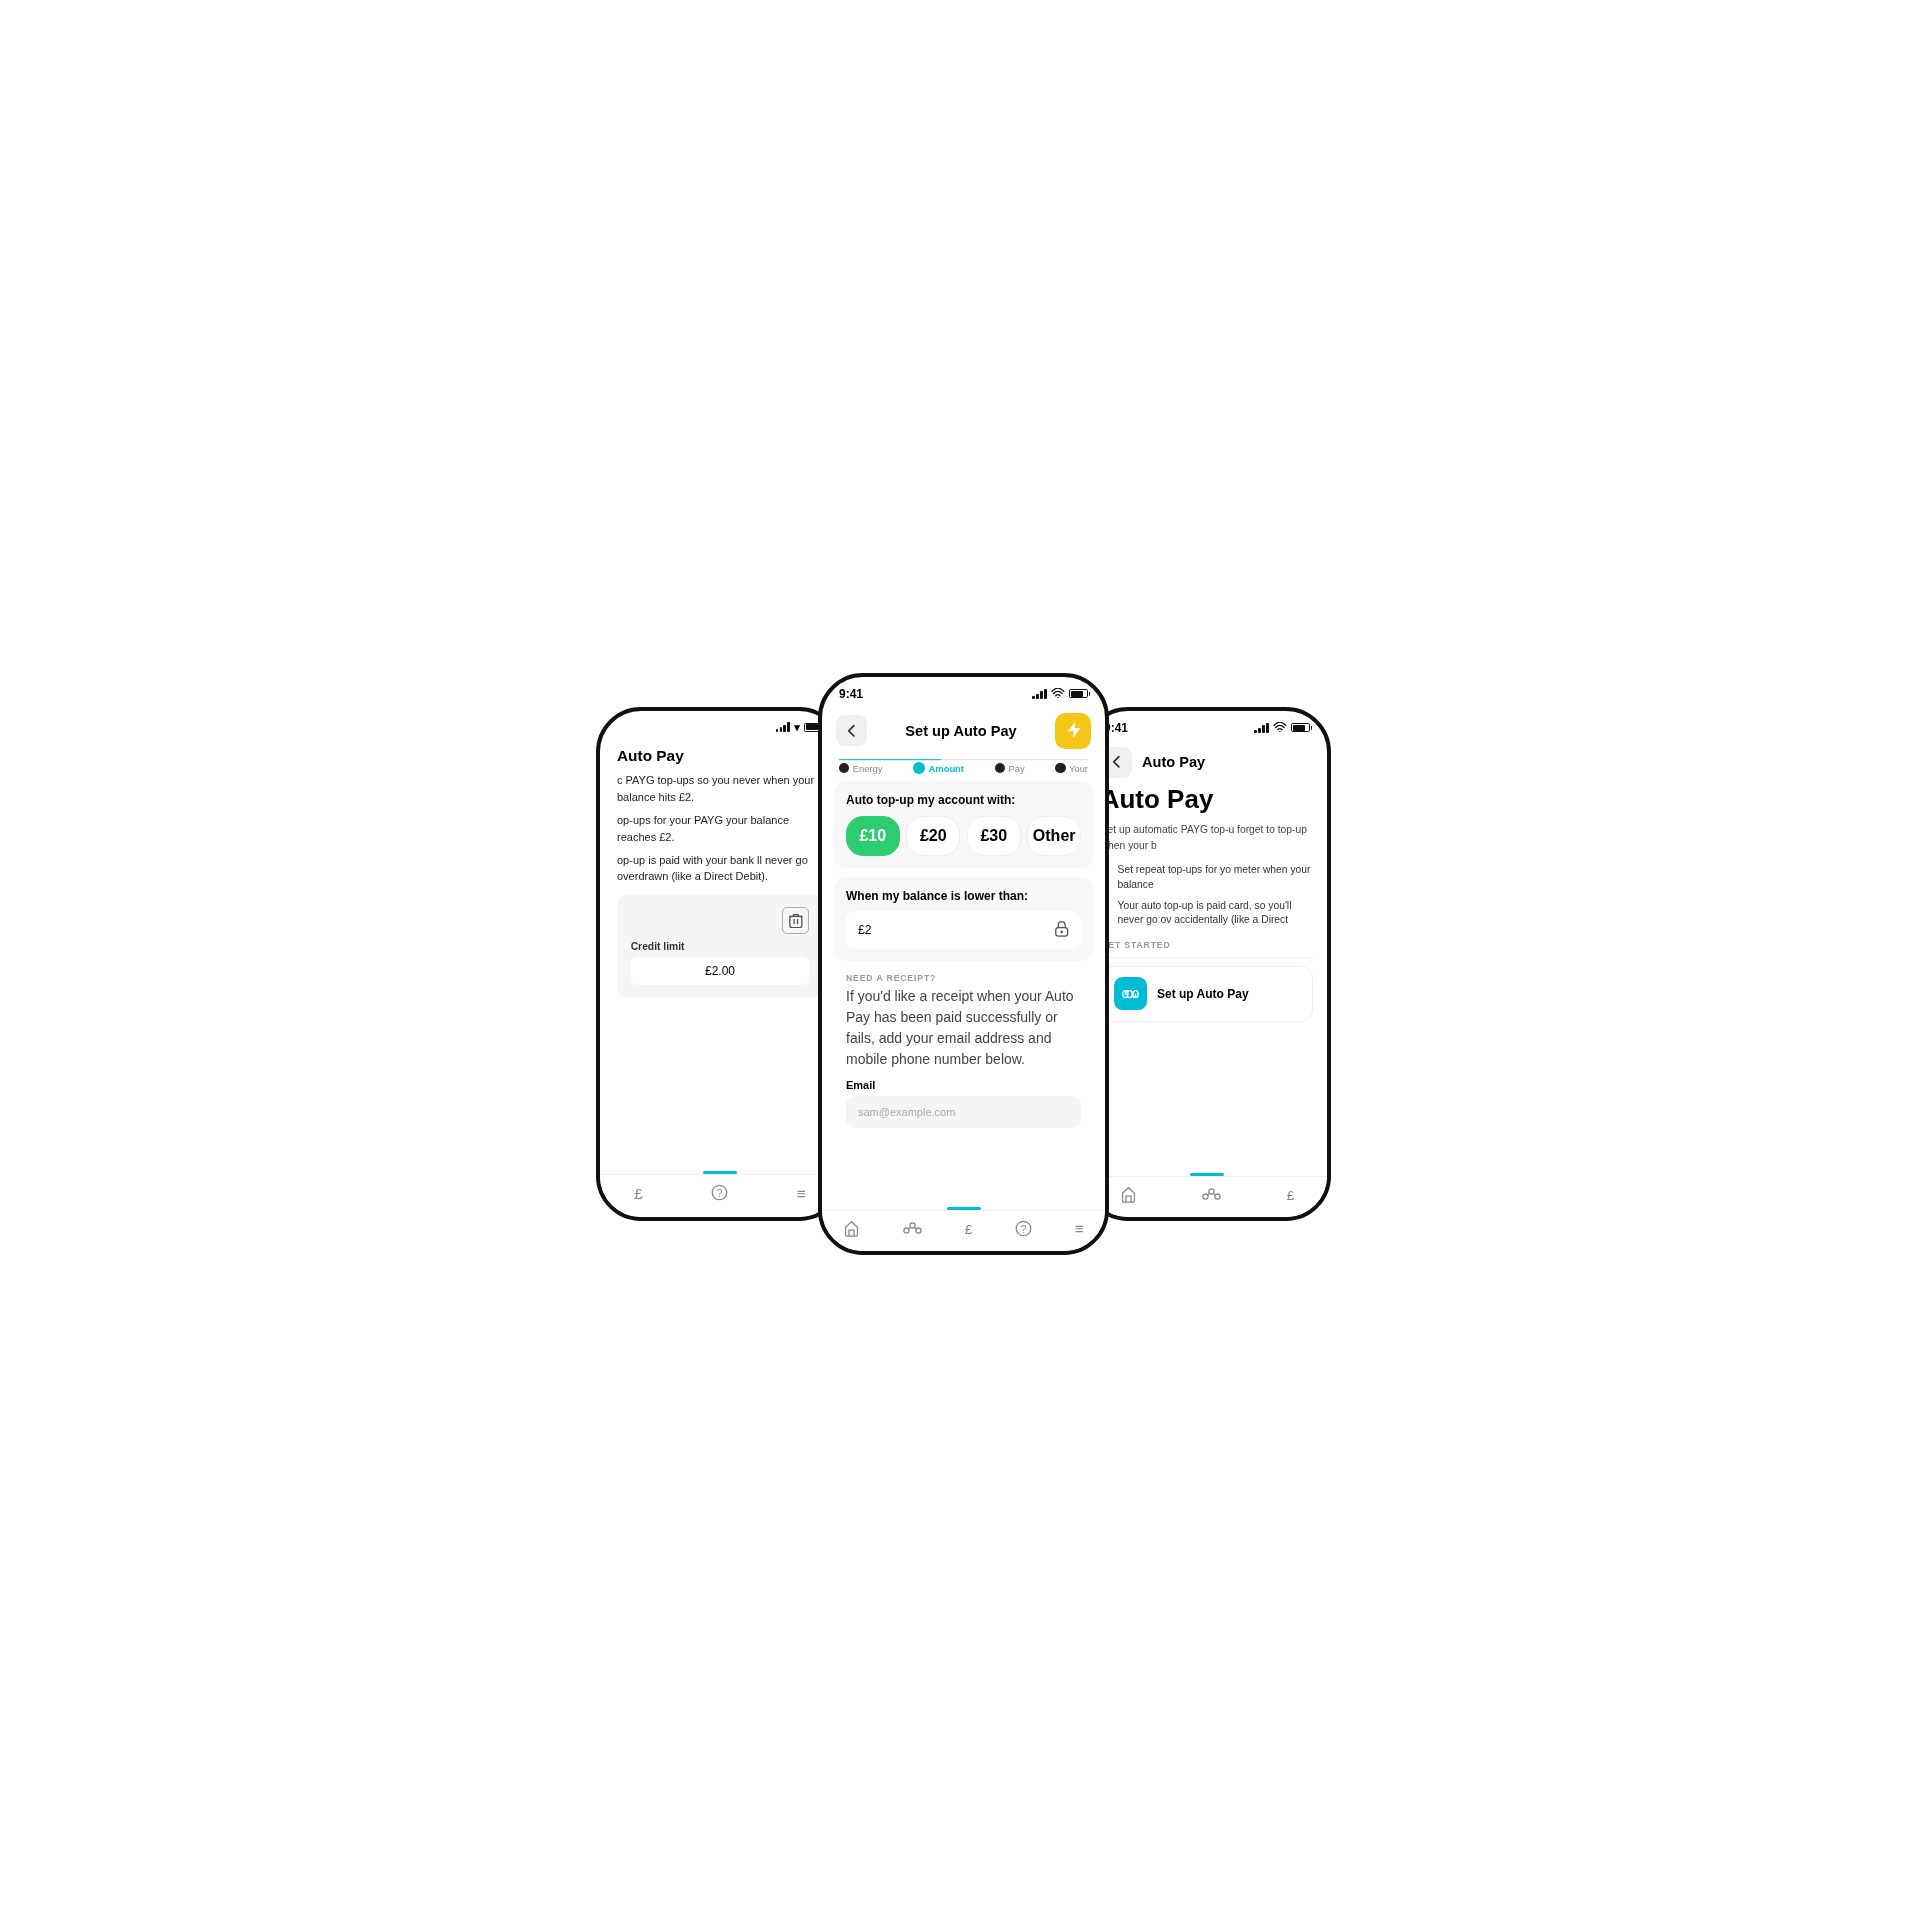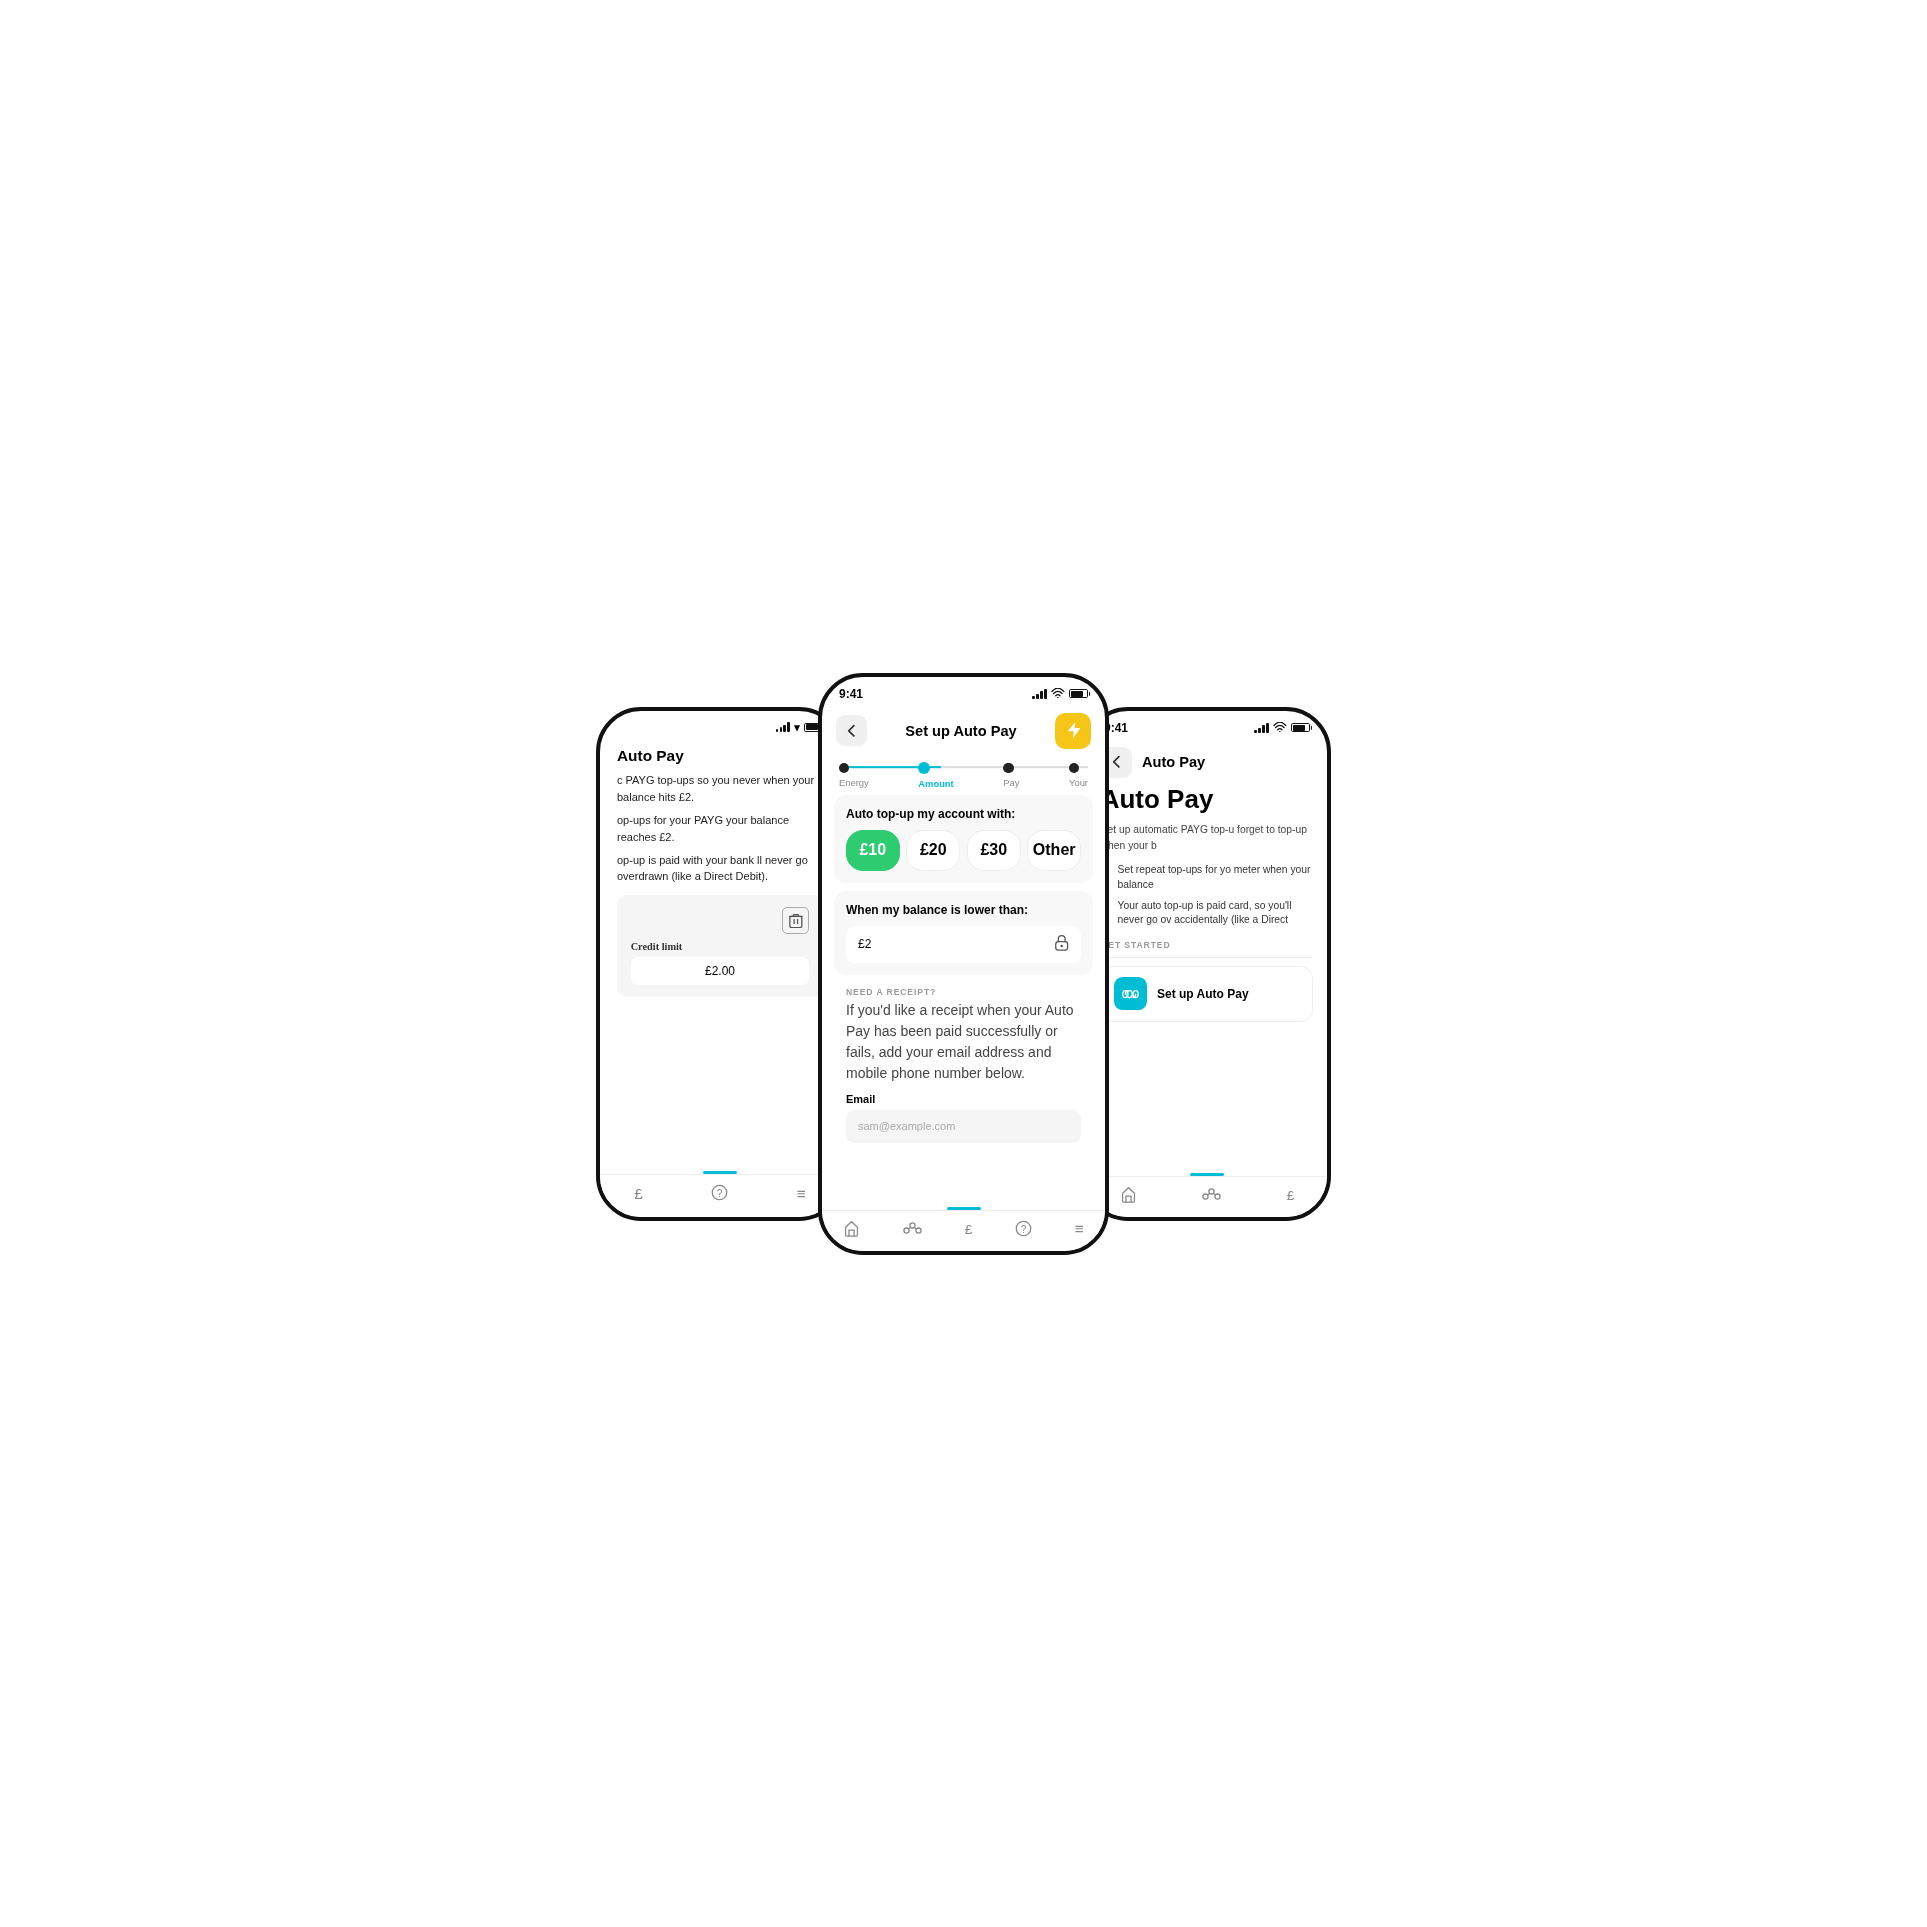--- a/index.html
+++ b/index.html
@@ -149,21 +149,20 @@
       display: flex;
       align-items: center;
       justify-content: center;
       margin-bottom: 6.8px;
     }
     .credit-label {
       font-size: 10.3px;
       font-weight: 600;
       color: #333;
       width: 100%;
-      font-family: Liberation Serif, serif;
     }
     .credit-value-box {
       background: #fff;
       border-radius: 6.8px;
       padding: 6.8px 10.3px;
       margin-top: 5.1px;
       font-size: 12px;
       font-weight: 500;
       width: 100%;
       text-align: center;
@@ -223,22 +222,22 @@
       left: 17px;
       width: calc(33% + 8.6px);
       height: 1.7px;
       background: #00bcd4;
       transform: translateY(-50%);
       z-index: 0;
       margin-top: -6.8px;
     }
     .step-item {
       display: flex;
-      flex-direction: column;
-      align-items: flex-start;
+      flex-direction: row;
+      align-items: center;
       z-index: 1;
       gap: 3.4px;
     }
     .step-dot {
       width: 10.3px;
       height: 10.3px;
       border-radius: 50%;
       background: #ccc;
     }
     .step-dot.active { background: #00bcd4; width: 12px; height: 12px; }

